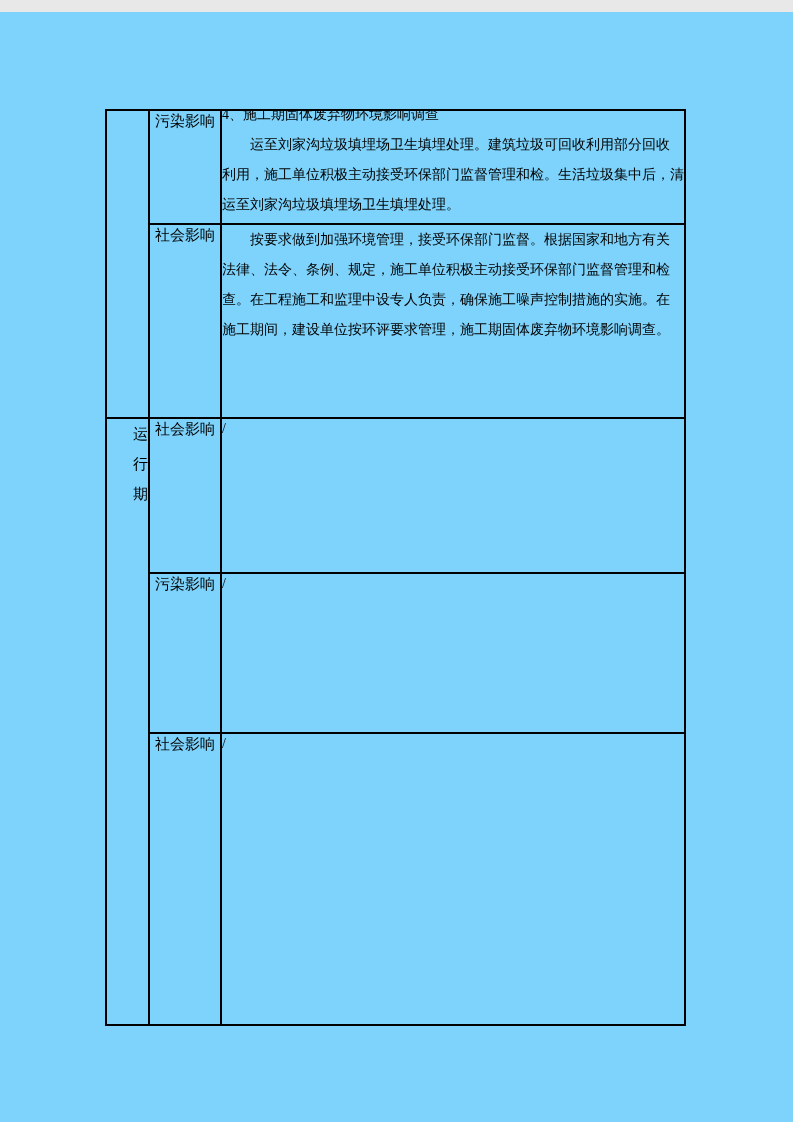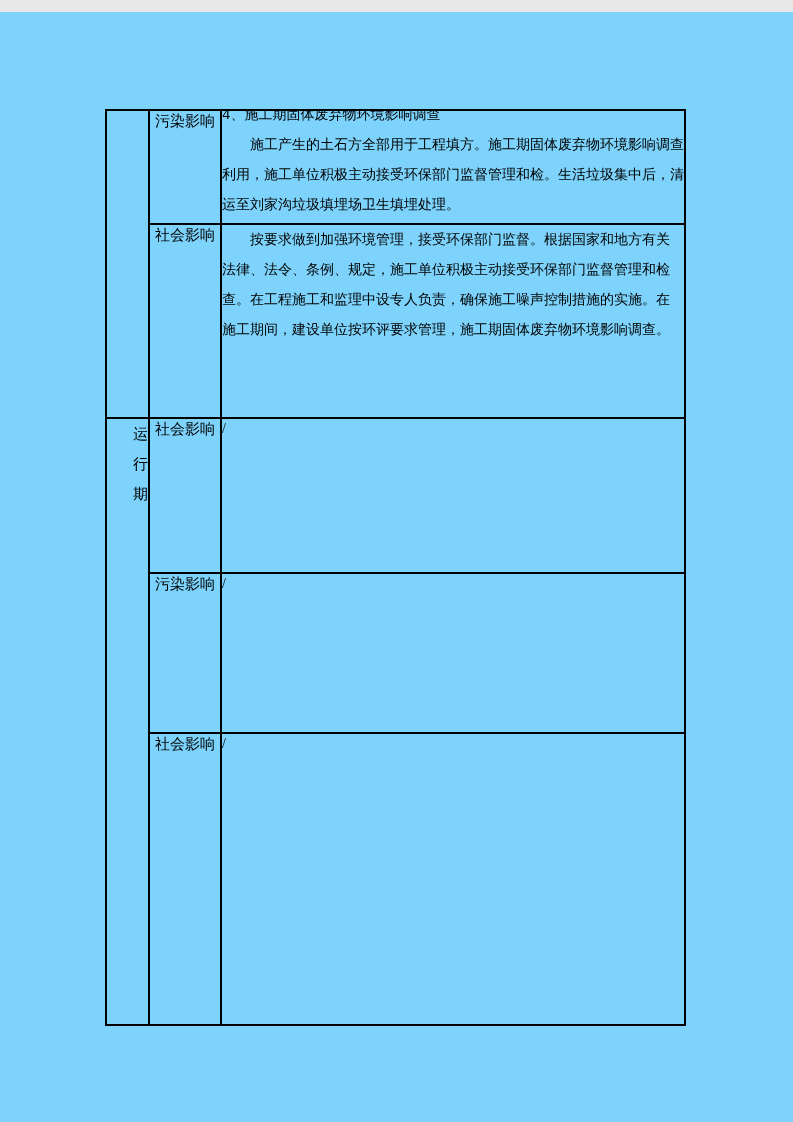--- a/index.html
+++ b/index.html
@@ -44,21 +44,20 @@
   .cat-b3 { padding-top: 65px; height: 290px; }
 
   
   .content {
     font-size: 14px;
     padding: 0 8px;
   }
   .line {
     line-height: 30px;
     white-space: nowrap;
-    font-family: Liberation Mono, monospace;
   }
   .ind { text-indent: 28px; }
   .content-a1 .line:first-child { margin-top: -11px; }
   .content-a2 { padding-top: 21px; border-radius: 30px; }
 
   
   .slash {
     font-size: 14px;
     line-height: 20px;
     padding-left: 10px;
@@ -103,21 +102,21 @@
       </colgroup>
     <tbody>
 
       <tr>
         <td rowspan="2"></td>
         <td class="cat cat-a1">
           <span>污染影响</span>
         </td>
         <td class="content content-a1">
           <div class="line">4、施工期固体废弃物环境影响调查</div>
-          <div class="line ind">施工产生的土石方全部用于工程填方。施工期固体废弃物环境影响调查</div>
+          <div class="line ind">运至刘家沟垃圾填埋场卫生填埋处理。建筑垃圾可回收利用部分回收</div>
           <div class="line">利用，施工单位积极主动接受环保部门监督管理和检。生活垃圾集中后，清</div>
           <div class="line">运至刘家沟垃圾填埋场卫生填埋处理。</div>
         </td>
       </tr>
       <tr>
         <td class="cat cat-a2">
           <span>社会影响</span>
         </td>
         <td class="content content-a2">
           <div class="line ind">按要求做到加强环境管理，接受环保部门监督。根据国家和地方有关</div>

